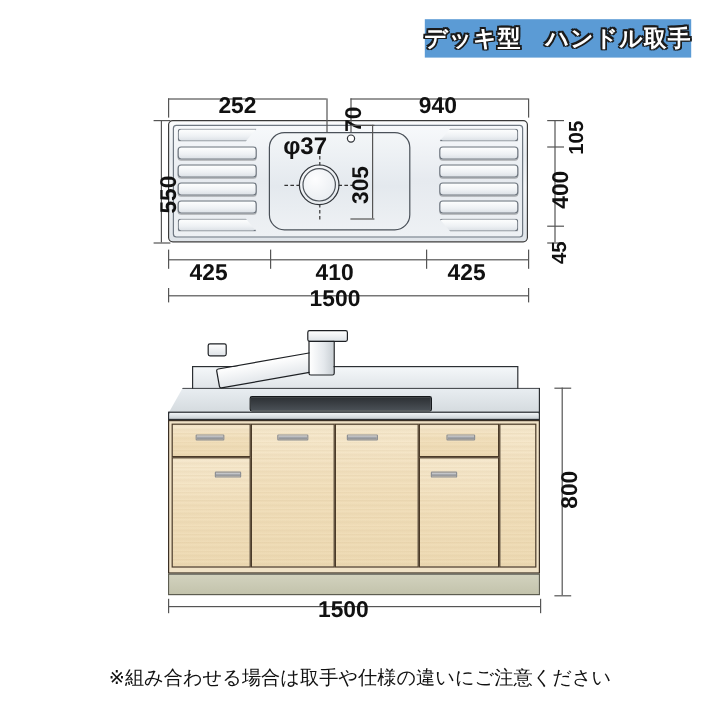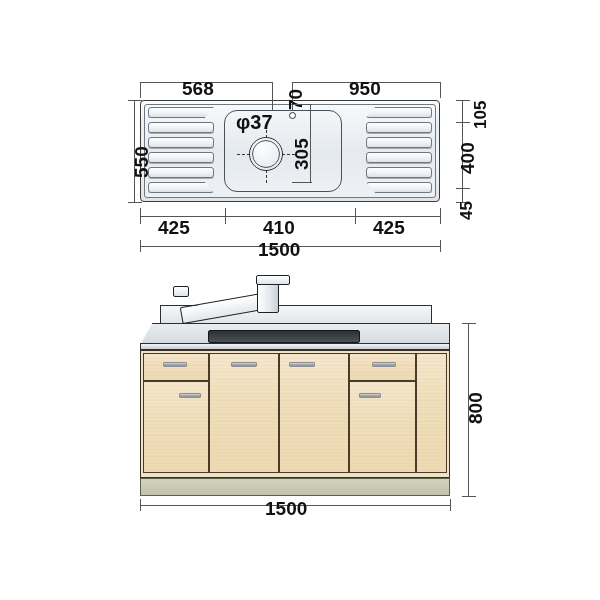--- a/index.html
+++ b/index.html
@@ -167,20 +167,23 @@
   .caption{
     position:absolute;left:0;top:555px;width:600px;text-align:center;
     font-size:16px;color:#111;font-family:"Liberation Sans","DejaVu Sans",sans-serif;
   }
 </style>
 </head>
 <body>
 
 <div id="page">
 
+  <div class="banner">
+    <span class="banner-text">デッキ型　ハンドル取手</span>
+  </div>
 
   <div id="plan">
 
     <div class="sink-body">
       <div class="sink-inner"></div>
     </div>
 
     <div class="drain-board left">
       <div class="groove tfirst" style="top:0px;"></div>
       <div class="groove" style="top:15px;"></div>
@@ -209,23 +212,23 @@
     <div class="tap-hole"></div>
   </div>
 
   <div class="hline" style="left:140px;top:82px;width:132px;"></div>
   <div class="hline" style="left:292px;top:82px;width:148px;"></div>
   <div class="tick" style="left:140px;top:82px;height:16px;"></div>
   <div class="tick" style="left:272px;top:82px;height:28px;"></div>
   <div class="tick" style="left:292px;top:82px;height:28px;"></div>
   <div class="tick" style="left:440px;top:82px;height:16px;"></div>
 
-  <div class="dim" style="left:182px;top:79px;">568</div>
+  <div class="dim" style="left:182px;top:79px;">252</div>
   <div class="dim v" style="left:286px;top:110px;transform:rotate(-90deg);">70</div>
-  <div class="dim" style="left:349px;top:79px;">950</div>
+  <div class="dim" style="left:349px;top:79px;">940</div>
 
   <div class="vline" style="left:134px;top:100px;height:102px;"></div>
   <div class="htick" style="left:128px;top:100px;width:14px;"></div>
   <div class="htick" style="left:128px;top:202px;width:14px;"></div>
   <div class="dim v" style="left:132px;top:178px;transform:rotate(-90deg);">550</div>
 
   <div class="vline" style="left:462px;top:100px;height:102px;"></div>
   <div class="htick" style="left:456px;top:100px;width:14px;"></div>
   <div class="htick" style="left:456px;top:122px;width:14px;"></div>
   <div class="htick" style="left:456px;top:188px;width:14px;"></div>
@@ -296,14 +299,15 @@
   <div class="vline" style="left:468px;top:323px;height:173px;"></div>
   <div class="htick" style="left:462px;top:323px;width:14px;"></div>
   <div class="htick" style="left:462px;top:496px;width:14px;"></div>
   <div class="dim v" style="left:466px;top:424px;transform:rotate(-90deg);">800</div>
 
   <div class="hline" style="left:140px;top:505px;width:310px;"></div>
   <div class="tick" style="left:140px;top:499px;height:12px;"></div>
   <div class="tick" style="left:450px;top:499px;height:12px;"></div>
   <div class="dim" style="left:265px;top:499px;">1500</div>
 
+  <div class="caption">※組み合わせる場合は取手や仕様の違いにご注意ください</div>
 
 </div>
 
 </body></html>

